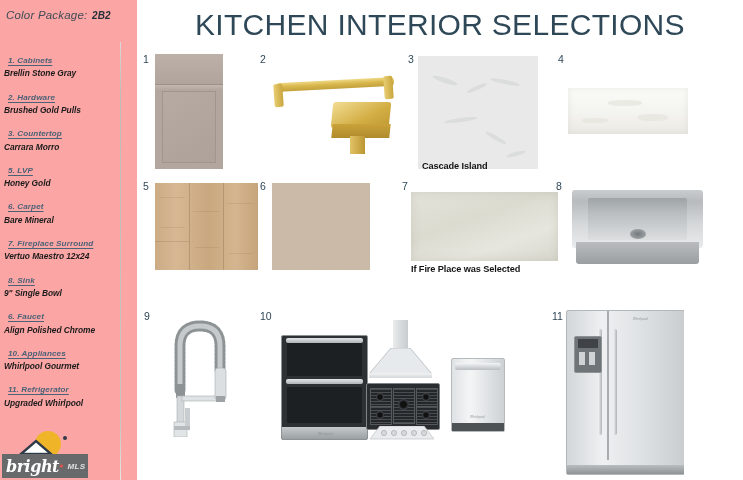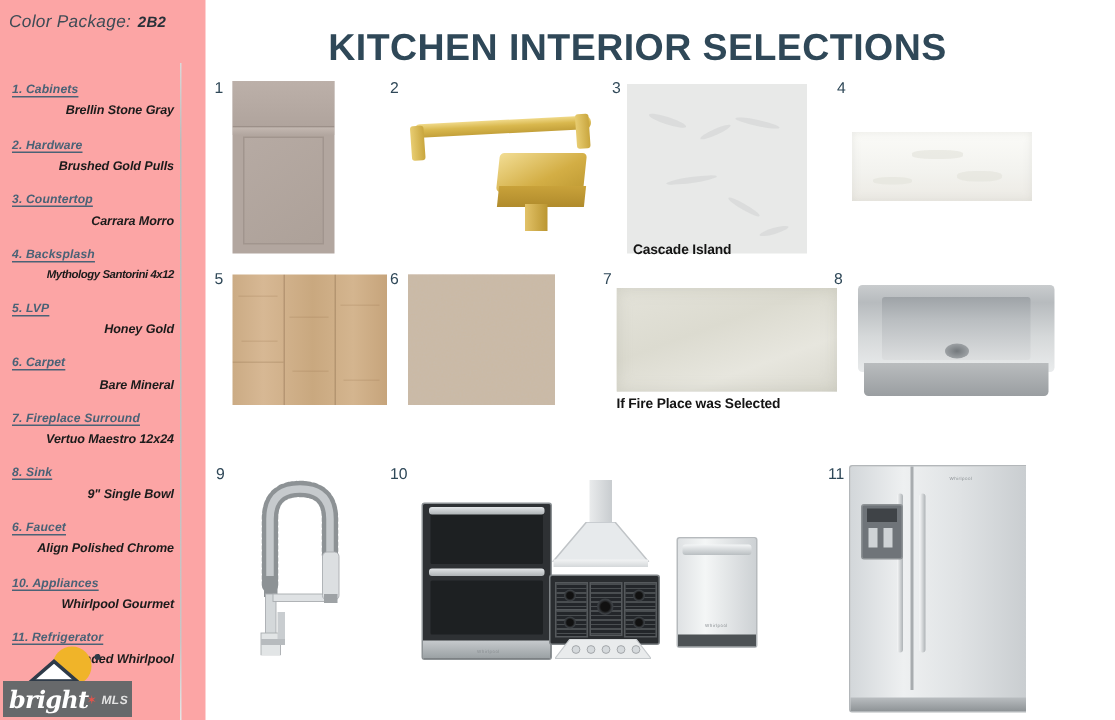--- a/index.html
+++ b/index.html
@@ -18,21 +18,21 @@
 
   .spec-list{position:absolute;left:0;top:50px;width:118px;}
   .spec{margin:0 0 8.5px 0;padding:0 2px 0 4px;line-height:1.05;}
   .spec-link{
     display:inline-block;font-size:8.1px;color:#4a6276;font-weight:600;
     text-decoration:underline;text-underline-offset:1.5px;letter-spacing:.1px;
     margin-left:4px;
   }
   .spec-value{
     display:block;font-size:8.4px;color:#1b1b1b;font-weight:700;
-    letter-spacing:-.05px;margin-top:2.5px;white-space:nowrap;text-align:right;
+    letter-spacing:-.05px;margin-top:2.5px;white-space:nowrap;
   }
   .spec-value.tight{font-size:7.6px;letter-spacing:-.3px;}
 
   .divider{position:absolute;left:120px;top:42px;width:1px;height:438px;
     background:linear-gradient(to bottom,#d9d9d9,#bcbcbc 12%,#c7c7c7 88%,#e6e6e6);}
 
   
   .logo-wrap{position:absolute;left:2px;bottom:2px;width:96px;height:50px;}
   .logo-house{position:absolute;left:4px;top:2px;width:78px;height:34px;}
   .logo-text{
@@ -43,22 +43,22 @@
     position:absolute;left:0;bottom:0;width:86px;height:24px;background:#67696b;
     display:flex;align-items:center;padding-left:4px;box-sizing:border-box;
   }
   .mls-bright{font-size:16px;font-weight:700;color:#fff;letter-spacing:-.5px;
     font-family:"DejaVu Serif",serif;text-align:right;}
   .mls-star{color:#e8534a;font-size:8px;vertical-align:super;margin-left:-1px;}
   .mls-sub{font-size:8px;color:#e3e3e3;font-weight:600;margin-left:3px;letter-spacing:.3px;}
 
   
   .title{
-    position:absolute;left:195px;top:18px;width:460px;text-align:center;
-    font-size:25px;font-weight:700;color:#2f4858;letter-spacing:.3px;
+    position:absolute;left:195px;top:8px;width:460px;text-align:center;
+    font-size:30px;font-weight:400;color:#2f4858;letter-spacing:.3px;
     font-family:"Liberation Sans",sans-serif;white-space:nowrap;
   }
 
   
   .tile-num{
     position:absolute;font-size:10.5px;color:#2f4858;font-weight:400;
     font-family:"Liberation Sans",sans-serif;
   }
   .tile{position:absolute;overflow:hidden;}
   .cap{
@@ -173,24 +173,20 @@
       </div>
       <div class="spec">
         <span class="spec-link">2. Hardware</span>
         <span class="spec-value">Brushed Gold Pulls</span>
       </div>
       <div class="spec">
         <span class="spec-link">3. Countertop</span>
         <span class="spec-value">Carrara Morro</span>
       </div>
       <div class="spec">
-        <span class="spec-link">4. Backsplash</span>
-        <span class="spec-value tight">Mythology Santorini 4x12</span>
-      </div>
-      <div class="spec">
         <span class="spec-link">5. LVP</span>
         <span class="spec-value">Honey Gold</span>
       </div>
       <div class="spec">
         <span class="spec-link">6. Carpet</span>
         <span class="spec-value">Bare Mineral</span>
       </div>
       <div class="spec">
         <span class="spec-link">7. Fireplace Surround</span>
         <span class="spec-value">Vertuo Maestro 12x24</span>

